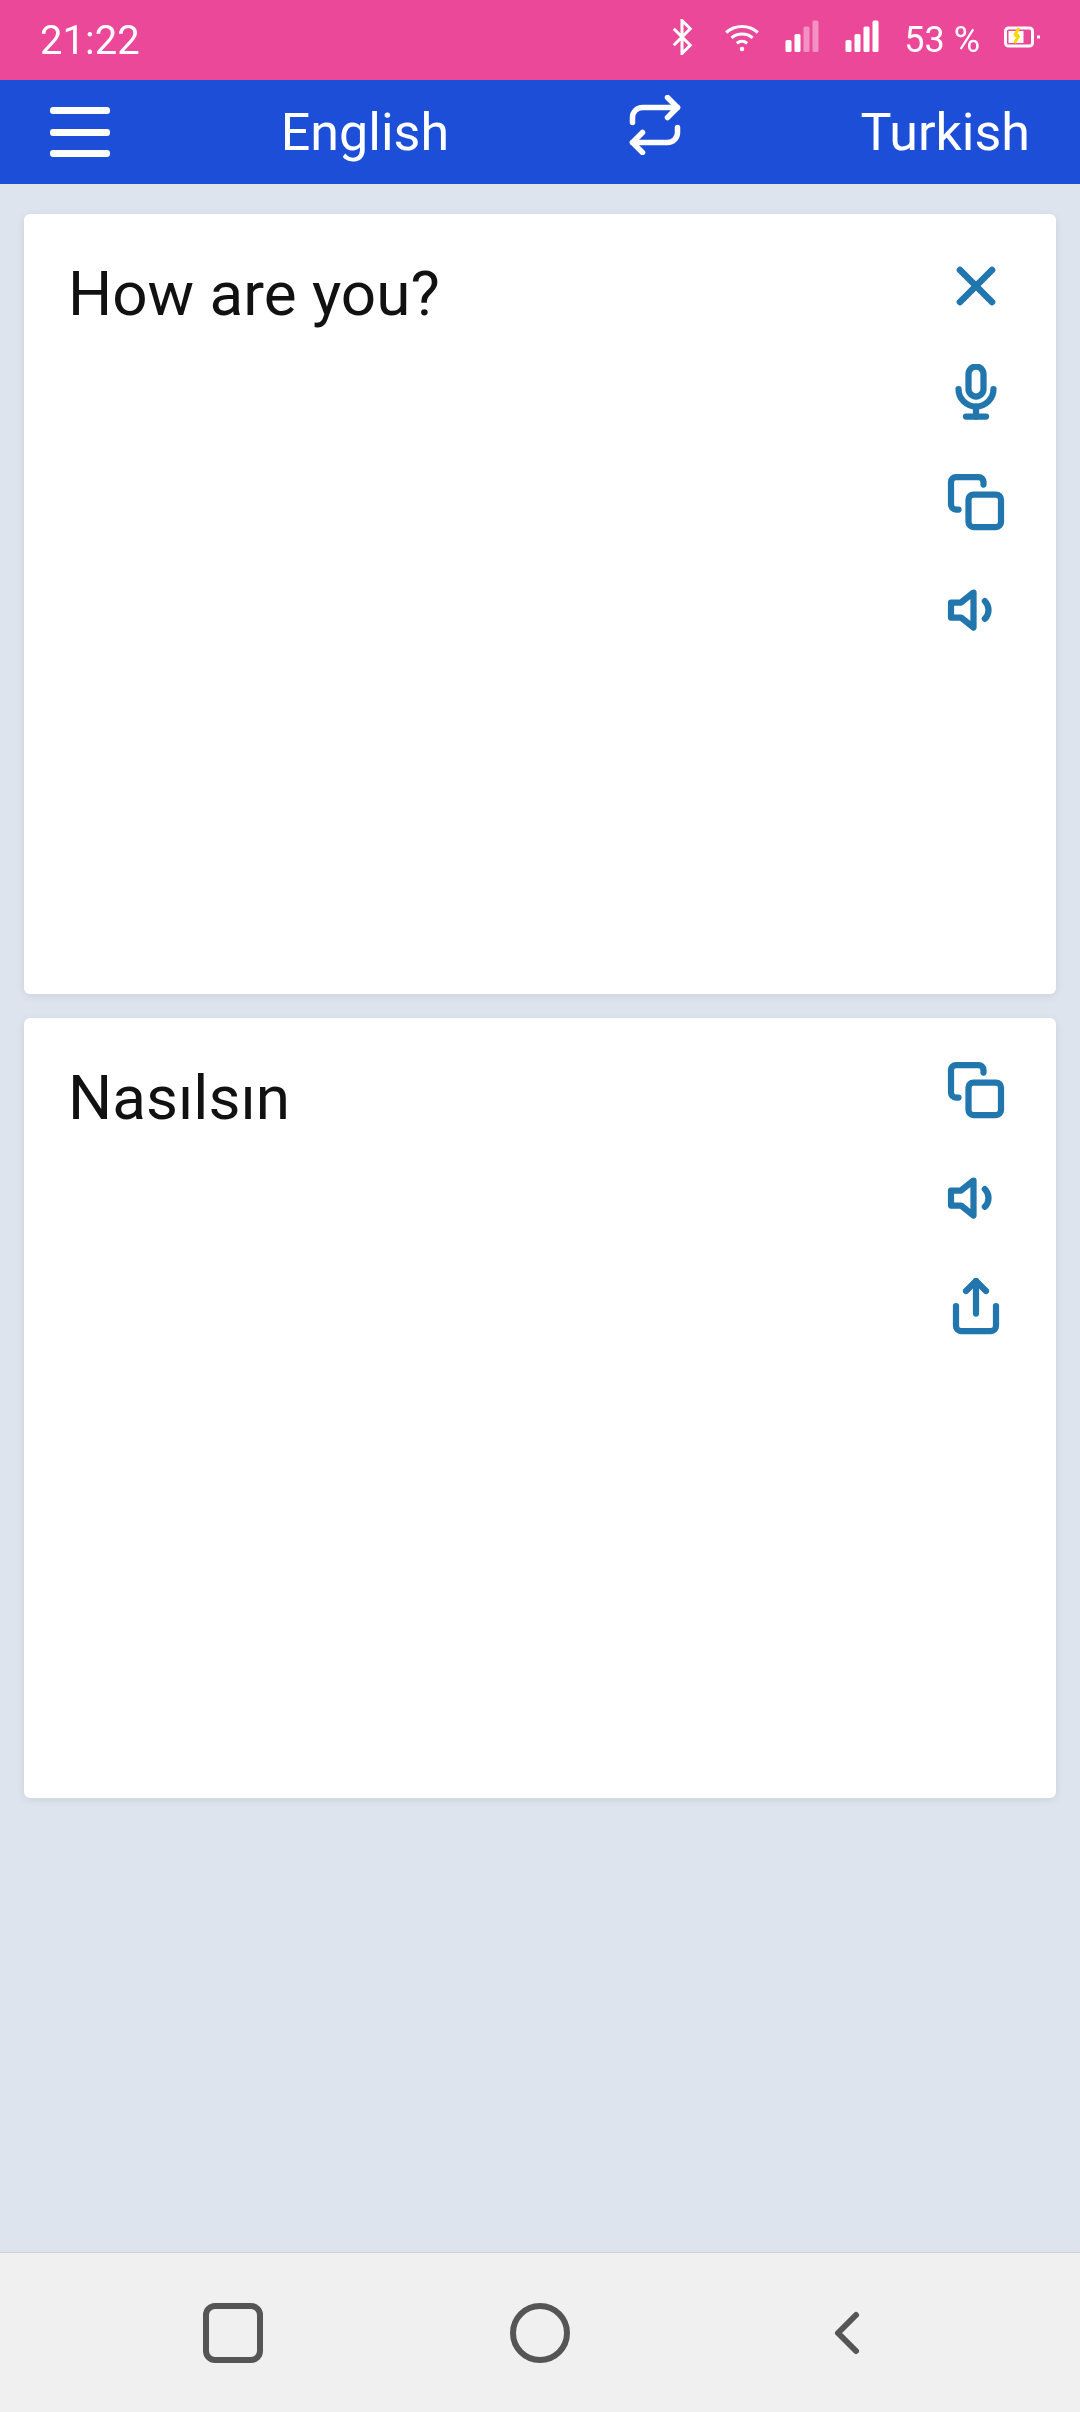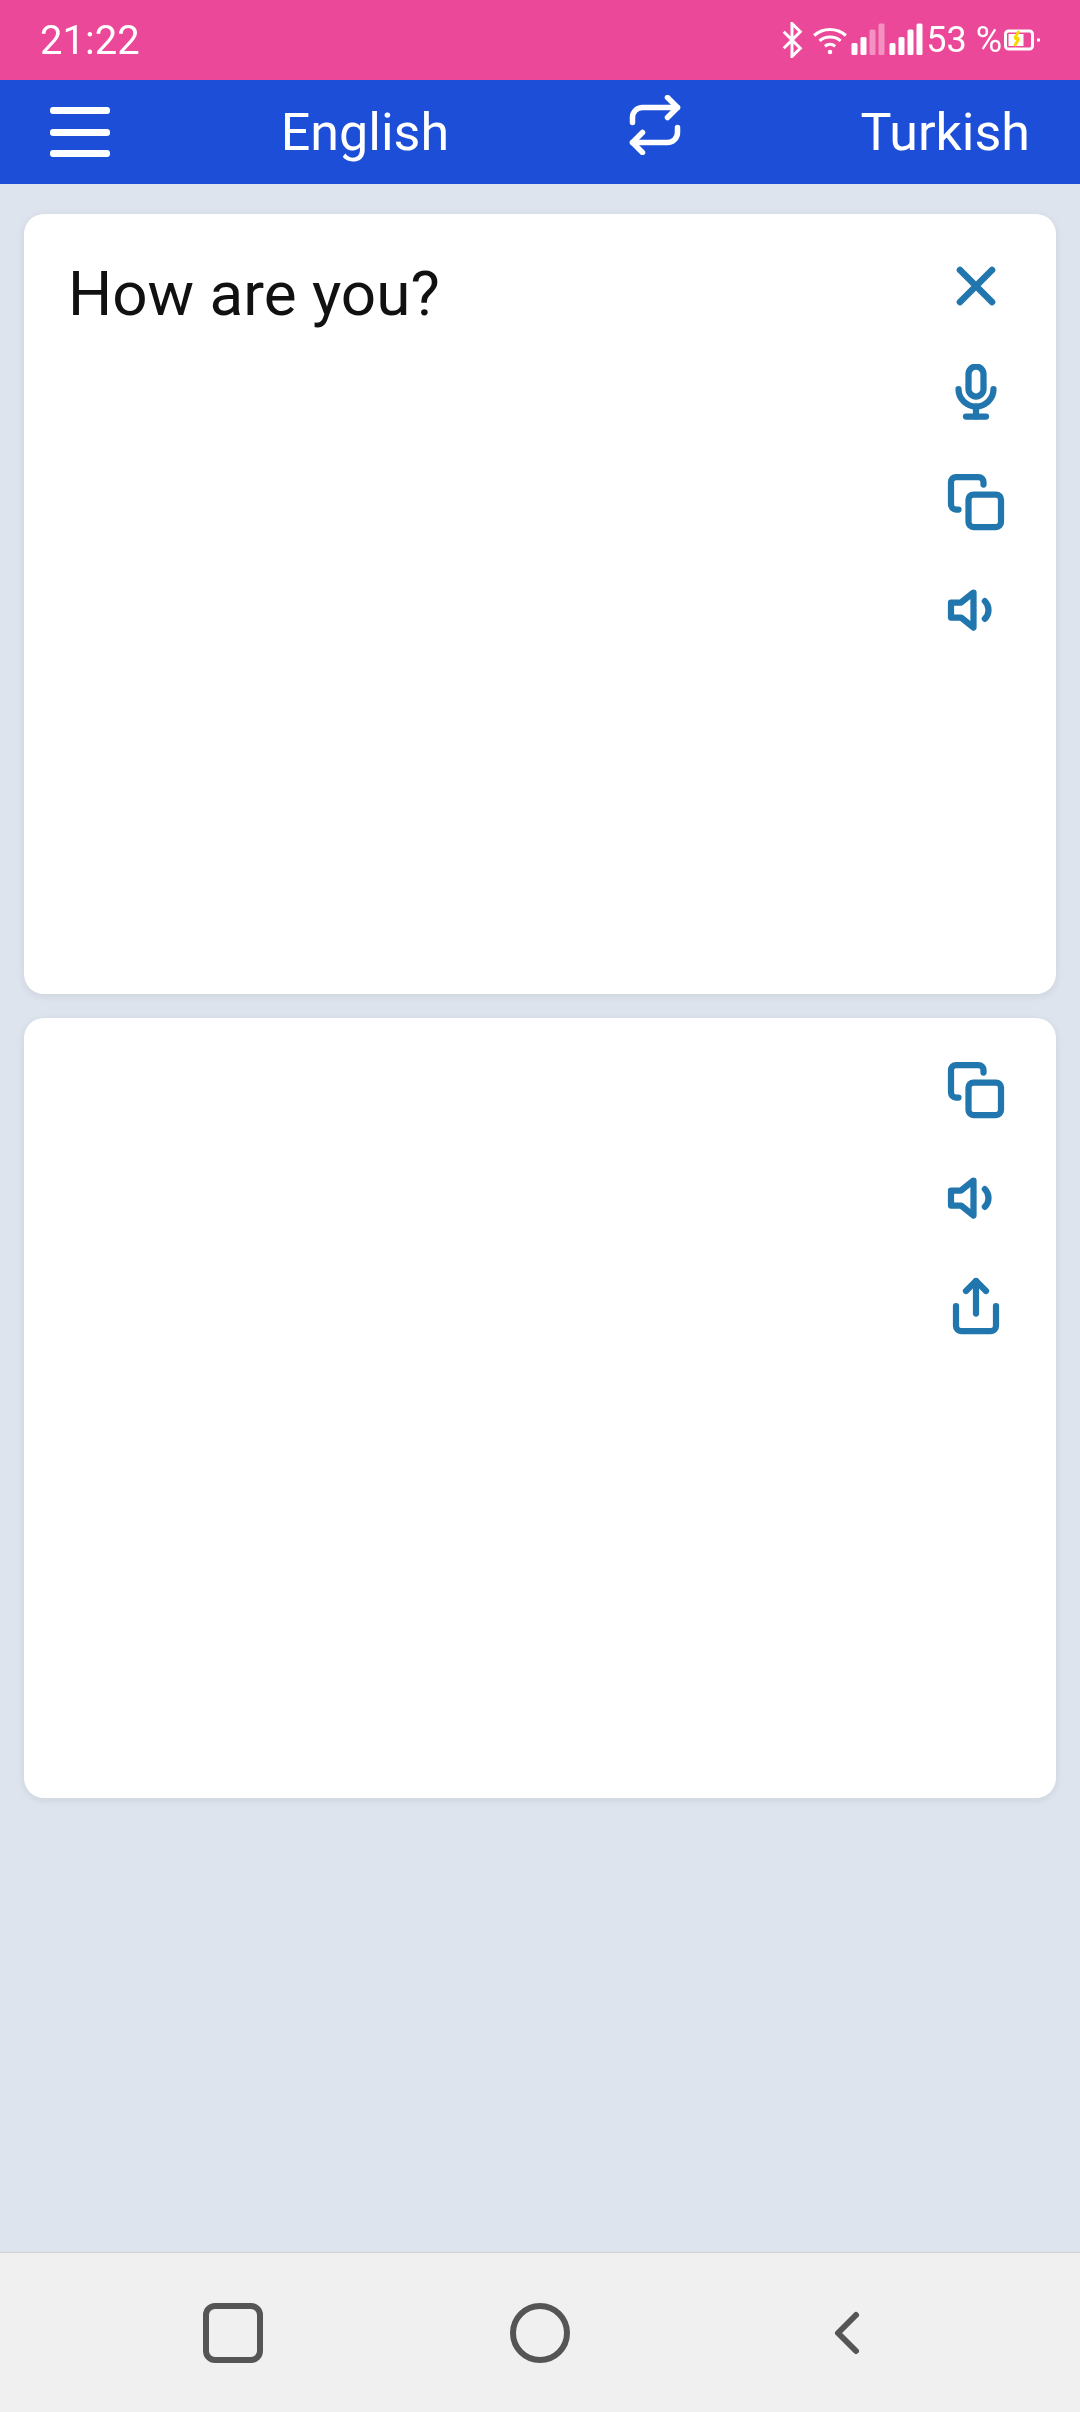--- a/index.html
+++ b/index.html
@@ -31,22 +31,21 @@
       font-weight: 500;
     }
 
     .status-bar-time {
       font-size: 40px;
       font-weight: 400;
     }
 
     .status-bar-icons {
       display: flex;
-      align-items: center;
-      gap: 2px;
+      gap: 24px;
     }
 
     
     .toolbar {
       background-color: #1d4ed8;
       height: 104px;
       display: flex;
       align-items: center;
       justify-content: space-between;
       padding: 0 50px;
@@ -90,21 +89,21 @@
       display: flex;
       flex-direction: column;
       gap: 24px;
       padding: 30px 24px;
       background-color: #dde4ed;
     }
 
     
     .card {
       background-color: #ffffff;
-      border-radius: 20px;
+      border-radius: 6px;
       padding: 40px 44px;
       box-shadow: 0 2px 8px rgba(0,0,0,0.08);
       position: relative;
       min-height: 780px;
     }
 
     .card-text {
       font-size: 62px;
       font-weight: 400;
       color: #111111;
@@ -270,20 +269,21 @@
       <div class="icon-btn">
         <svg viewBox="0 0 24 24" stroke-linecap="round" stroke-linejoin="round">
           <polygon points="11 5 6 9 2 9 2 15 6 15 11 19 11 5"></polygon>
           <path d="M15.54 8.46a5 5 0 0 1 0 7.07"></path>
         </svg>
       </div>
     </div>
   </div>
 
   <div class="card">
+    <span class="card-text">Nasılsın</span>
     <div class="card-actions">
 
       <div class="icon-btn">
         <svg viewBox="0 0 24 24" stroke-linecap="round" stroke-linejoin="round">
           <rect x="9" y="9" width="13" height="13" rx="2"></rect>
           <path d="M5 15H4a2 2 0 0 1-2-2V4a2 2 0 0 1 2-2h9a2 2 0 0 1 2 2v1"></path>
         </svg>
       </div>
 
       <div class="icon-btn">

